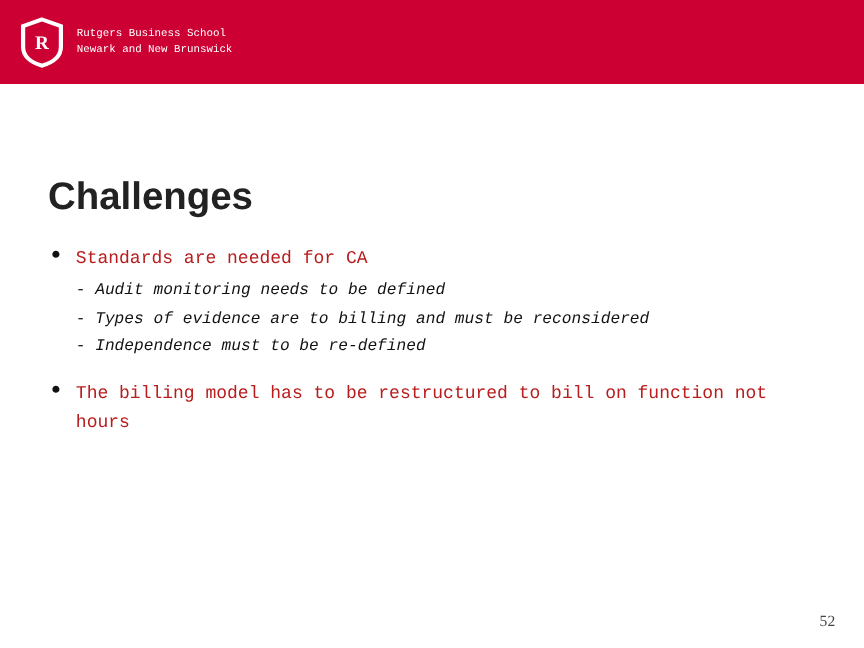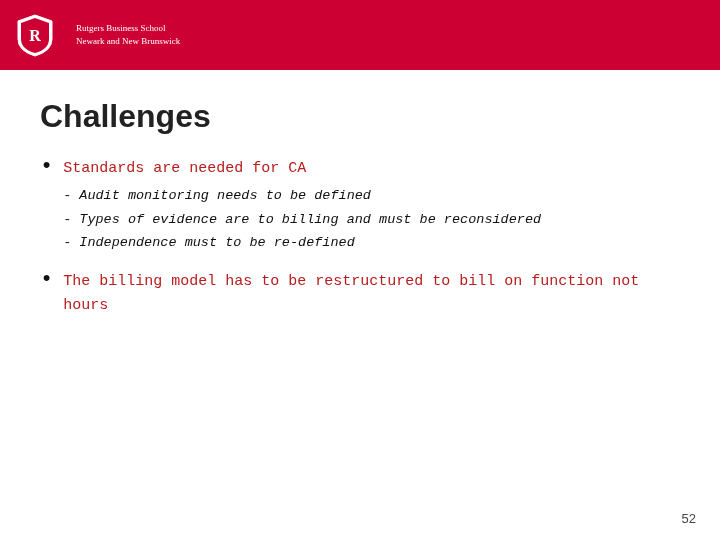--- a/index.html
+++ b/index.html
@@ -43,38 +43,39 @@
       margin-right: 6px;
       vertical-align: middle;
     }
 
     .logo-row {
       display: flex;
       align-items: center;
     }
 
     .logo-sub {
-      font-family: Liberation Serif, serif;
+      font-family: Liberation Mono, monospace;
       font-size: 9px;
       color: #fff;
       line-height: 1.4;
-      margin-left: 16px;
+      margin-left: 4px;
     }
 
     .header-title {
       color: #fff;
       font-family: Arial, sans-serif;
       font-size: 16px;
       font-weight: normal;
       letter-spacing: 0.5px;
     }
 
     
     .content {
       padding: 28px 40px 20px 40px;
+      margin-top: 47px;
     }
 
     .slide-title {
       font-family: Arial, sans-serif;
       font-size: 32px;
       font-weight: bold;
       color: #222;
       margin-bottom: 22px;
     }
 
@@ -135,21 +136,21 @@
     .sub-text {
       flex: 1;
       font-style: italic;
     }
 
     
     .page-number {
       position: absolute;
       bottom: 14px;
       right: 24px;
-      font-family: Liberation Sans, sans-serif;
+      font-family: Liberation Serif, serif;
       font-size: 13px;
       color: #444;
     }
 
     
   </style>
 </head>
 <body>
 
 <div class="slide">

